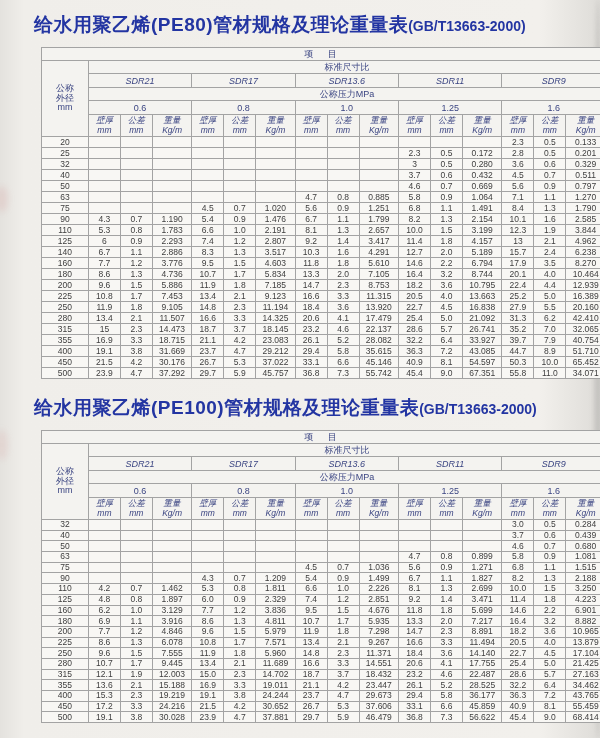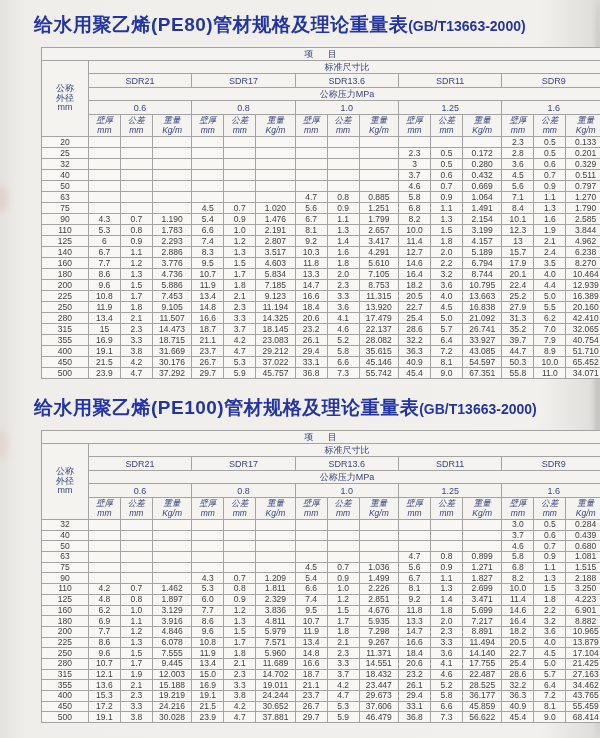--- a/index.html
+++ b/index.html
@@ -28,21 +28,21 @@
     border:1px solid #a3a3a3;
     text-align:center;vertical-align:middle;
     padding:0;overflow:hidden;white-space:nowrap;
   }
   thead td{color:#3b4582;background:#f4f3f0;font-size:9px;line-height:10px;}
   thead td.item{letter-spacing:6px;}
   thead td.dn{font-size:9px;line-height:9.5px;}
   thead td.sub div{line-height:9.5px;font-size:8.5px;font-style:italic;}
   thead tr.hr1 td{height:12px;}
   thead tr.hr2 td{height:12px;}
-  thead tr.hr3 td{height:13px;}
+  thead tr.hr3 td{height:13px;font-style:italic;}
   thead tr.hr4 td{height:12px;}
   thead tr.hr5 td{height:13px;}
   thead tr.hr6 td{height:21px;}
   tbody td{color:#3d3d3d;font-size:8.5px;line-height:9px;}
   table[data-table="0"] tbody tr{height:11px;}
   table[data-table="1"] tbody tr{height:10.7px;}
   .block2{margin-top:16px;}
   .artifact{position:absolute;border-radius:50%;filter:blur(3px);pointer-events:none;}
   .a1{left:-4px;top:186px;width:12px;height:26px;background:rgba(205,120,120,0.16);}
   .a2{left:-4px;top:430px;width:12px;height:30px;background:rgba(205,120,120,0.13);}

